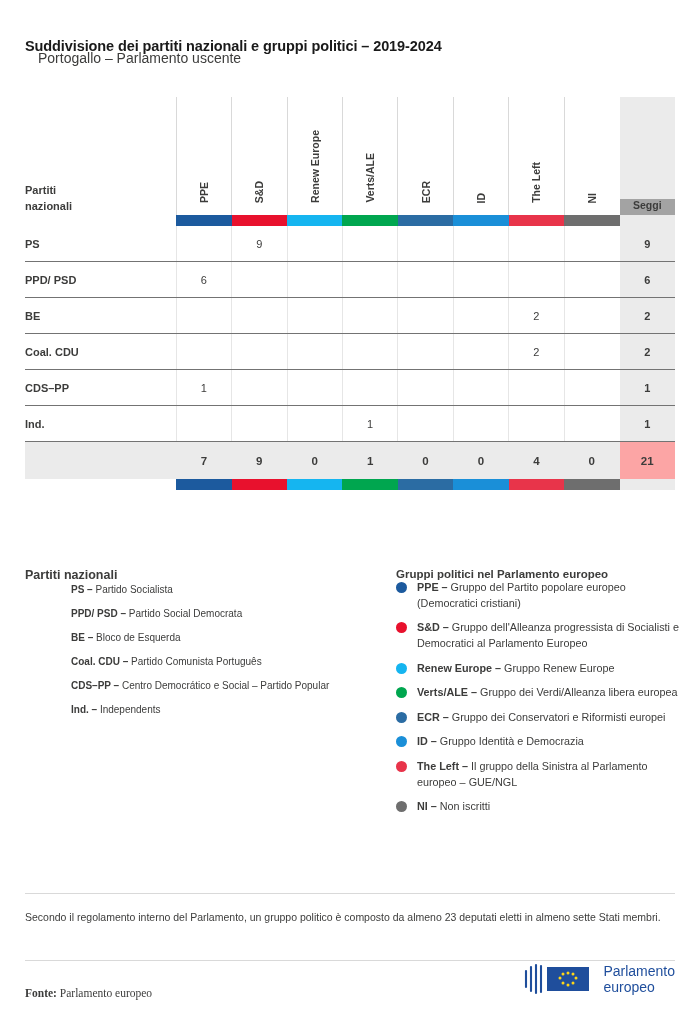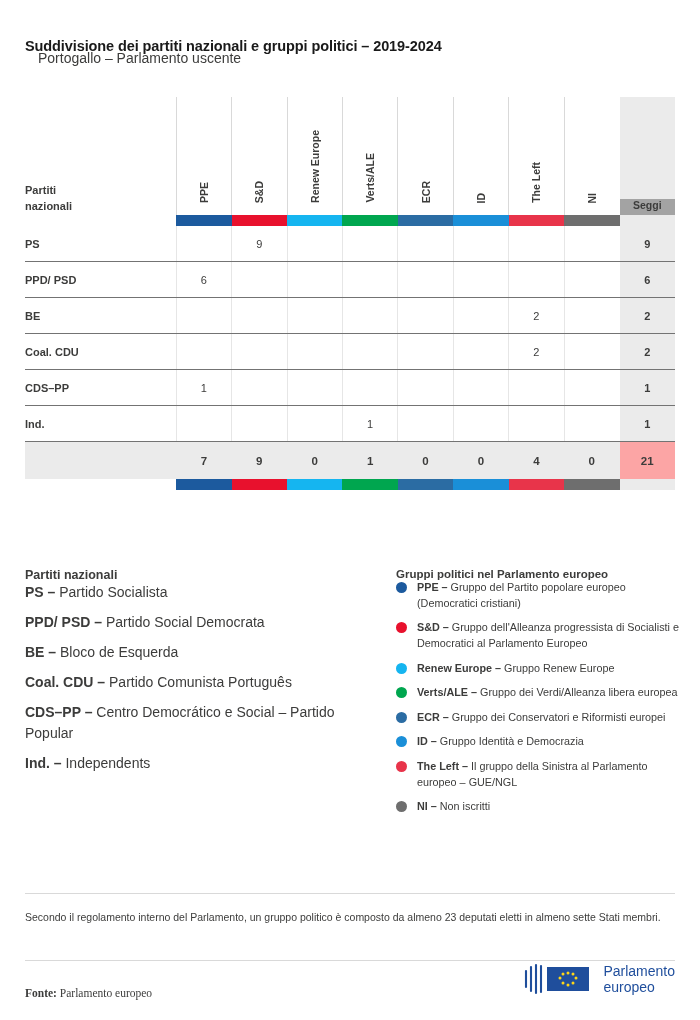--- a/index.html
+++ b/index.html
@@ -90,21 +90,21 @@
   .band-bottom td{height:11px;}
   .band-bottom .seats-band{background:#ebebeb;}
 
   
   .legend-left{position:absolute;left:25px;top:568px;width:330px;}
   .legend-right{position:absolute;left:396px;top:568px;width:290px;}
   .legend-head{
     font-size:11.5px;font-weight:bold;color:#3c3c3b;
   }
   .legend-left .legend-head{font-size:12.5px;}
-  .leg-item{font-size:14px;line-height:1.5;margin-bottom:9px;color:#3c3c3b;}
+  .leg-item{font-size:10px;line-height:1.5;margin-bottom:9px;color:#3c3c3b;margin-left:46px;}
   .leg-item b{font-weight:bold;}
 
   .grp-item{
     display:flex;align-items:flex-start;margin-bottom:9px;
     font-size:10.8px;line-height:1.45;color:#3c3c3b;
   }
   .dot{
     width:11px;height:11px;border-radius:50%;flex:0 0 11px;
     margin-right:10px;margin-top:2px;
   }

